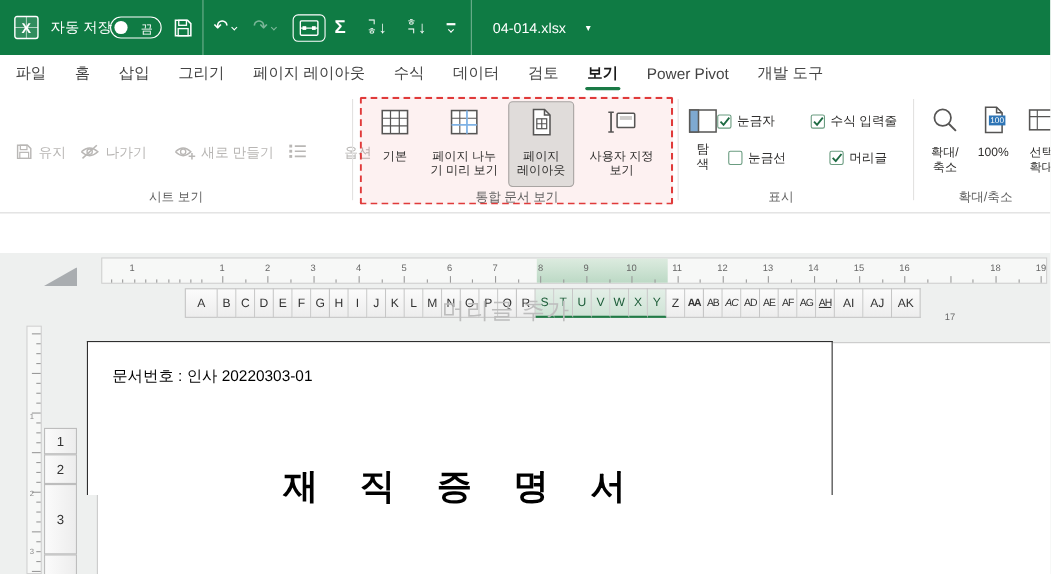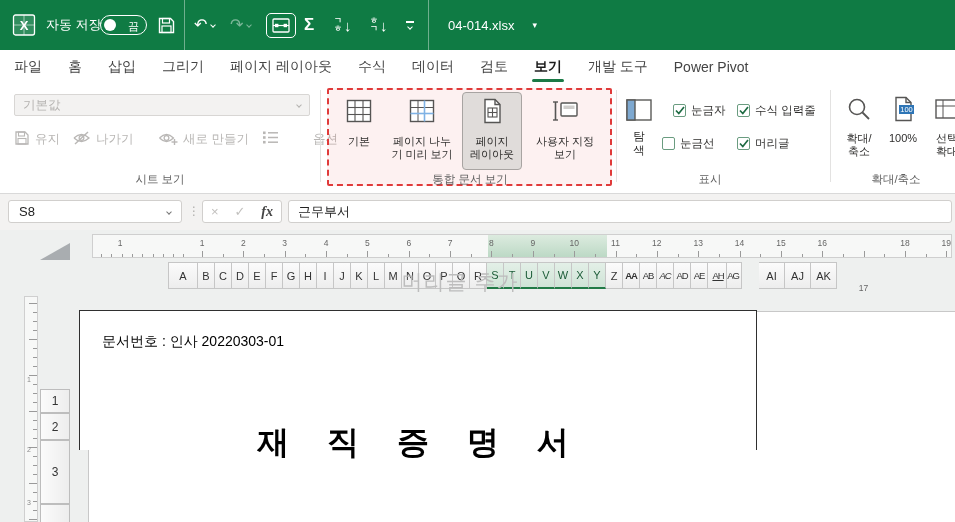--- a/index.html
+++ b/index.html
@@ -160,29 +160,25 @@
   <div id="tabrow">
       <div class="tab">파일</div>
       <div class="tab">홈</div>
       <div class="tab">삽입</div>
       <div class="tab">그리기</div>
       <div class="tab">페이지 레이아웃</div>
       <div class="tab">수식</div>
       <div class="tab">데이터</div>
       <div class="tab">검토</div>
       <div class="tab active">보기</div>
+      <div class="tab">Power Pivot</div>
       <div class="tab">개발 도구</div>
-      <div class="tab">Power Pivot</div>
     </div>
 
   <div id="ribbon">
-    <div id="sheetview-dropdown">
-      <span>기본값</span>
-      <span class="chev sm" style="color:#b5b3b1"></span>
-    </div>
     <div id="sheetview-buttons">
         <div class="rib-small-btn" style="left: 14px;">
           <span><svg width="16" height="16" viewBox="0 0 16 16">
               <path d="M2 2 h9 l3 3 v9 h-12 z" fill="none" stroke="#b9b7b5" stroke-width="1.3"></path>
               <rect x="4.5" y="2" width="6" height="4" fill="none" stroke="#b9b7b5" stroke-width="1.1"></rect>
               <rect x="4" y="8.5" width="8" height="5.5" fill="none" stroke="#b9b7b5" stroke-width="1.1"></rect>
             </svg></span>
           <span>유지</span>
         </div>
         <div class="rib-small-btn" style="left: 72px;">
@@ -268,41 +264,41 @@
 
     <div id="nav-btn">
       <svg class="icon28" width="28" height="28" viewBox="0 0 28 28">
         <rect x="2" y="4" width="24" height="20" fill="#fff" stroke="#5a5a58" stroke-width="1.4"></rect>
         <rect x="2" y="4" width="8" height="20" fill="#7EA9D1" stroke="#5a5a58" stroke-width="1.4"></rect>
       </svg>
       <div class="lbl">탐
 색</div>
     </div>
     <div id="show-checkboxes">
-        <div class="cbx" style="left: 645px; top: 19px; padding-left: 28px;">
+        <div class="cbx" style="left: 624px; top: 19px; padding-left: 28px;">
           <span class="box">
             <svg width="10" height="9" viewBox="0 0 10 9">
               <polyline points="1,4.5 3.8,7.5 9,1" fill="none" stroke="#1e6b43" stroke-width="1.7"></polyline>
             </svg>
           </span>
           <span>눈금자</span>
         </div>
         <div class="cbx" style="left: 737px; top: 19px;">
           <span class="box">
             <svg width="10" height="9" viewBox="0 0 10 9">
               <polyline points="1,4.5 3.8,7.5 9,1" fill="none" stroke="#1e6b43" stroke-width="1.7"></polyline>
             </svg>
           </span>
           <span>수식 입력줄</span>
         </div>
         <div class="cbx" style="left: 662px; top: 52px;">
           <span class="box"></span>
           <span>눈금선</span>
         </div>
-        <div class="cbx" style="left: 737px; top: 52px;">
+        <div class="cbx" style="left: 754px; top: 52px;">
           <span class="box">
             <svg width="10" height="9" viewBox="0 0 10 9">
               <polyline points="1,4.5 3.8,7.5 9,1" fill="none" stroke="#1e6b43" stroke-width="1.7"></polyline>
             </svg>
           </span>
           <span>머리글</span>
         </div>
       </div>
     <div class="glabel" style="left:610px;width:200px">표시</div>
     <div class="gsep" style="left:830px"></div>
@@ -331,35 +327,20 @@
               <line x1="2" y1="10" x2="23" y2="10" stroke="#565554" stroke-width="1"></line>
               <line x1="9" y1="4" x2="9" y2="22" stroke="#565554" stroke-width="1"></line>
             </svg></span>
           <div class="lbl">선택
 확대</div>
         </div>
       </div>
     <div class="glabel" style="left:796px;width:200px">확대/축소</div>
   </div>
 
-  <div id="fbar">
-    <div class="fbox" id="namebox">
-      <span>S8</span>
-      <span class="chev sm" style="color:#777"></span>
-    </div>
-    <div id="fbar-dots">⋮</div>
-    <div class="fbox" id="fx-box">
-      <span class="graybtn">×</span>
-      <span class="graybtn">✓</span>
-      <span class="fx">fx</span>
-    </div>
-    <div class="fbox" id="formula-field">
-      <span>근무부서</span>
-    </div>
-  </div>
 
   <div id="sheet">
     <div id="cursor-tri"></div>
     <div id="hruler">
         <div id="hruler-hl" style="left: 395px; width: 119px;"></div>
         <div class="tick" style="left: 8px; height: 3px;"></div>
         <div class="tick" style="left: 18.3px; height: 3px;"></div>
         <div class="tick" style="left: 28.6px; height: 3px;"></div>
         <div class="tick" style="left: 38.9px; height: 3px;"></div>
         <div class="tick" style="left: 49.2px; height: 3px;"></div>
@@ -483,21 +464,21 @@
         <div class="cell selcol" style="left: 572px; width: 17px;">X</div>
         <div class="cell selcol" style="left: 589px; width: 17px;">Y</div>
         <div class="cell" style="left: 606px; width: 17px;">Z</div>
         <div class="cell tight" style="left: 623px; width: 17px; font-weight: bold;">AA</div>
         <div class="cell tight" style="left: 640px; width: 17px;">AB</div>
         <div class="cell tight" style="left: 657px; width: 17px; font-style: italic;">AC</div>
         <div class="cell tight" style="left: 674px; width: 17px;">AD</div>
         <div class="cell tight" style="left: 691px; width: 17px;">AE</div>
         <div class="cell tight" style="left: 708px; width: 17px;">AF</div>
         <div class="cell tight" style="left: 725px; width: 17px;">AG</div>
-        <div class="cell tight" style="left: 710px; width: 17px; text-decoration: underline;">AH</div>
+        <div class="cell tight" style="left: 742px; width: 17px; text-decoration: underline;">AH</div>
         <div class="cell" style="left: 759px; width: 26px;">AI</div>
         <div class="cell" style="left: 785px; width: 26px;">AJ</div>
         <div class="cell" style="left: 811px; width: 26px;">AK</div>
       </div>
     <div id="rowheads">
         <div class="cell" style="top: 159px; height: 24px;">1</div>
         <div class="cell" style="top: 183px; height: 27px;">2</div>
         <div class="cell" style="top: 210px; height: 64px;">3</div>
         <div class="cell" style="top: 274px; height: 19px;"></div>
       </div>

